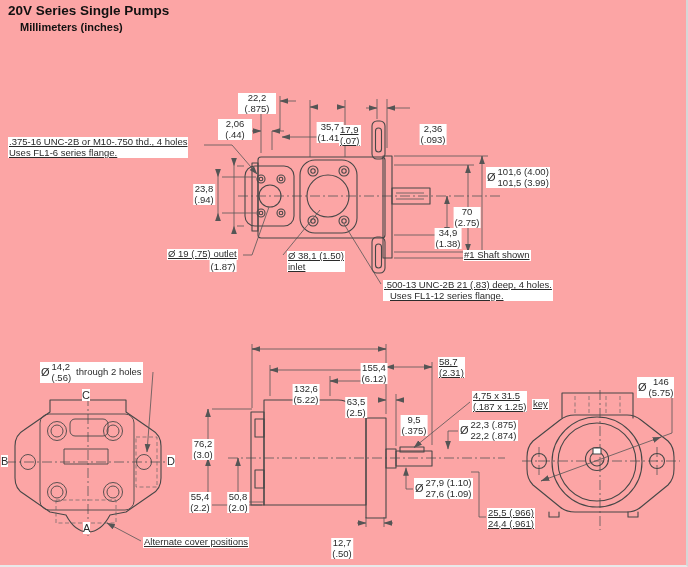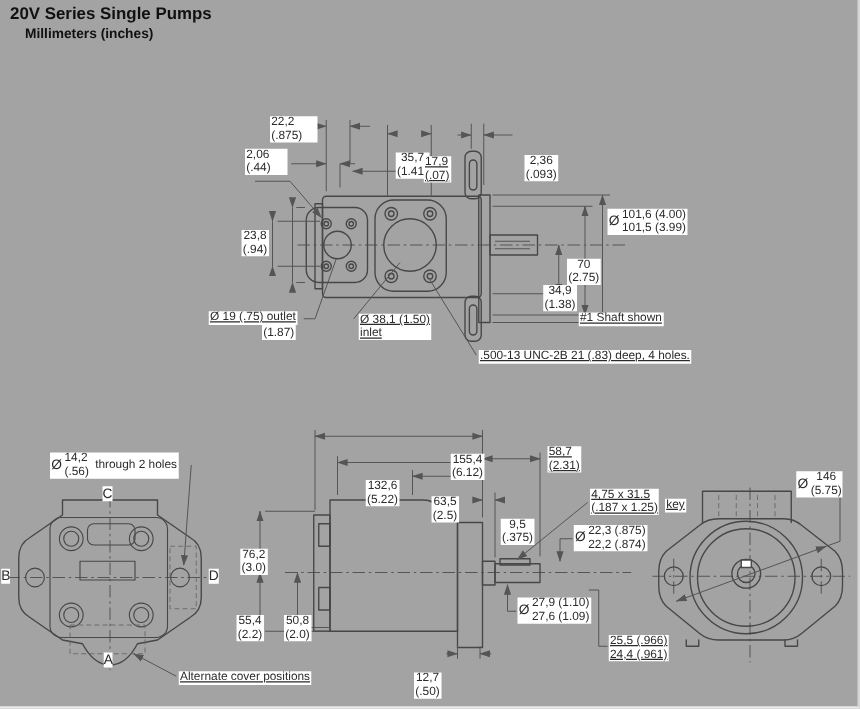--- a/index.html
+++ b/index.html
@@ -1,25 +1,25 @@
 <!DOCTYPE html>
 <html><head>
 <meta charset="utf-8">
 <style>
   html,body{margin:0;padding:0;background:#fff;}
-  .page{position:relative;width:688px;height:567px;background:#a3a3a3;overflow:hidden;
+  .page{position:relative;width:688px;height:567px;background:#fca5a5;overflow:hidden;
         border-right:2px solid #d6d6d6;border-bottom:2px solid #e9e9e9;box-sizing:border-box;
         font-family:"Liberation Sans",sans-serif;}
   .page svg{position:absolute;left:0;top:0;}
   .ttl{position:absolute;left:8px;top:3px;font-size:13.5px;font-weight:bold;color:#111;white-space:nowrap;}
   .sub{position:absolute;left:8px;top:21px;font-size:11px;font-weight:bold;color:#111;white-space:nowrap;margin-left:12px;}
   .dim{position:absolute;font-size:9.5px;line-height:10.5px;color:#2b2b2b;background:#fff;
        white-space:nowrap;text-align:center;padding:0 1px;}
   .dim span{display:block;}
-  .ar{text-align:left;}
+  .ar{text-align:center;margin-left:22px;}
   .al{text-align:left;text-decoration:underline;}
   .cx{transform:translateX(-50%);margin-top:24px;}
   .row{display:flex;align-items:center;gap:2px;text-align:left;}
   .row .sym{font-size:11px;line-height:11px;display:block;}
   .stk{display:flex;flex-direction:column;}
   .stk.c{text-align:center;}
   .ind{padding-left:6px;}
   .letter{position:absolute;font-size:11px;color:#2b2b2b;background:#fff;}
   .o{fill:none;stroke:#474747;stroke-width:1.1;stroke-linejoin:round;stroke-linecap:round;}
   .o2{fill:none;stroke:#474747;stroke-width:0.9;stroke-linejoin:round;}
@@ -239,32 +239,37 @@
   <span>(1.38)</span>
 </div>
 <div class="dim row" style="left:486px;top:167px">
   <span class="sym">Ø</span>
   <span class="stk">
     <span>101,6 (4.00)</span>
     <span>101,5 (3.99)</span>
   </span>
 </div>
 
+<div class="dim al" style="left:8px;top:137px">
+  <span>.375-16 UNC-2B or M10-.750 thd., 4 holes</span>
+  <span>Uses FL1-6 series flange.</span>
+</div>
 <div class="dim al" style="left:167px;top:249px">
   <span>Ø 19 (.75) outlet</span>
 </div>
 <div class="dim al" style="left:287px;top:251px">
   <span>Ø 38,1 (1.50)</span>
   <span>inlet</span>
 </div>
 <div class="dim al" style="left:463px;top:250px">
   <span>#1 Shaft shown</span>
 </div>
 <div class="dim al" style="left:383px;top:280px">
   <span>.500-13 UNC-2B 21 (.83) deep, 4 holes.</span>
+  <span class="ind">Uses FL1-12 series flange.</span>
 </div>
 
 <div class="dim row" style="left:40px;top:362px">
   <span class="sym">Ø</span>
   <span class="stk">
     <span>14,2</span>
     <span>(.56)</span>
   </span>
   <span style="margin-left:3px">through 2 holes</span>
 </div>

